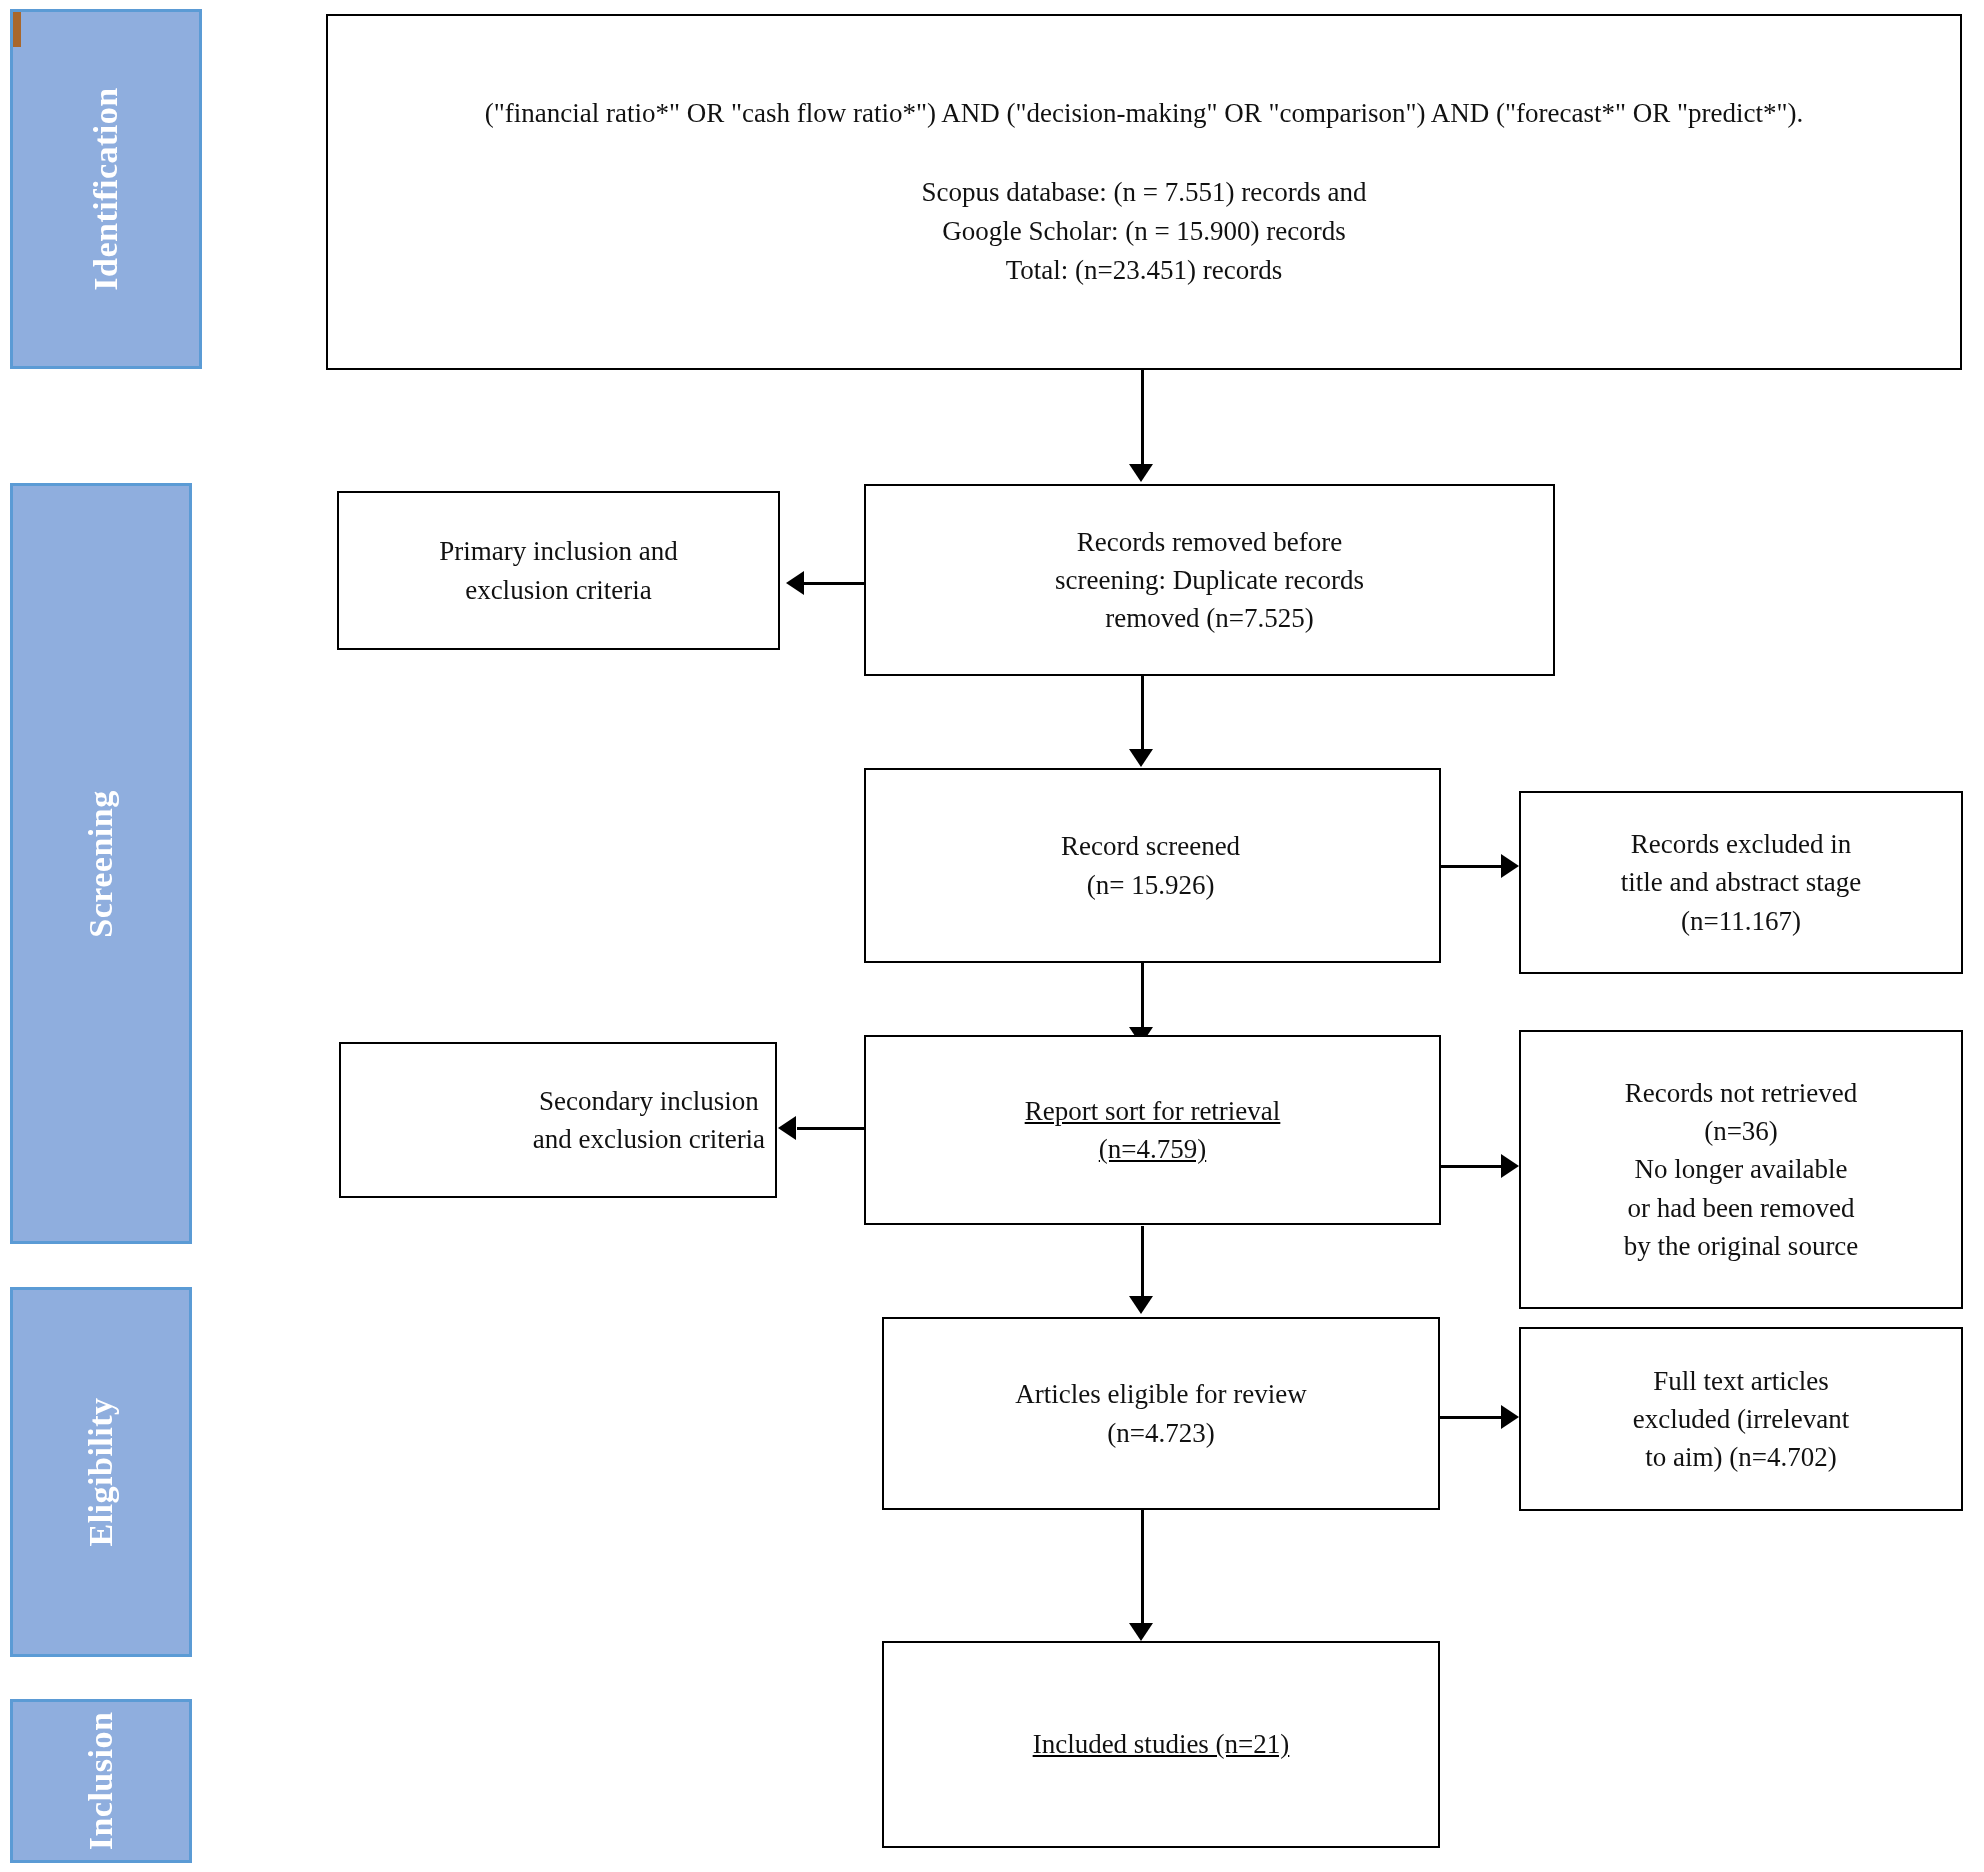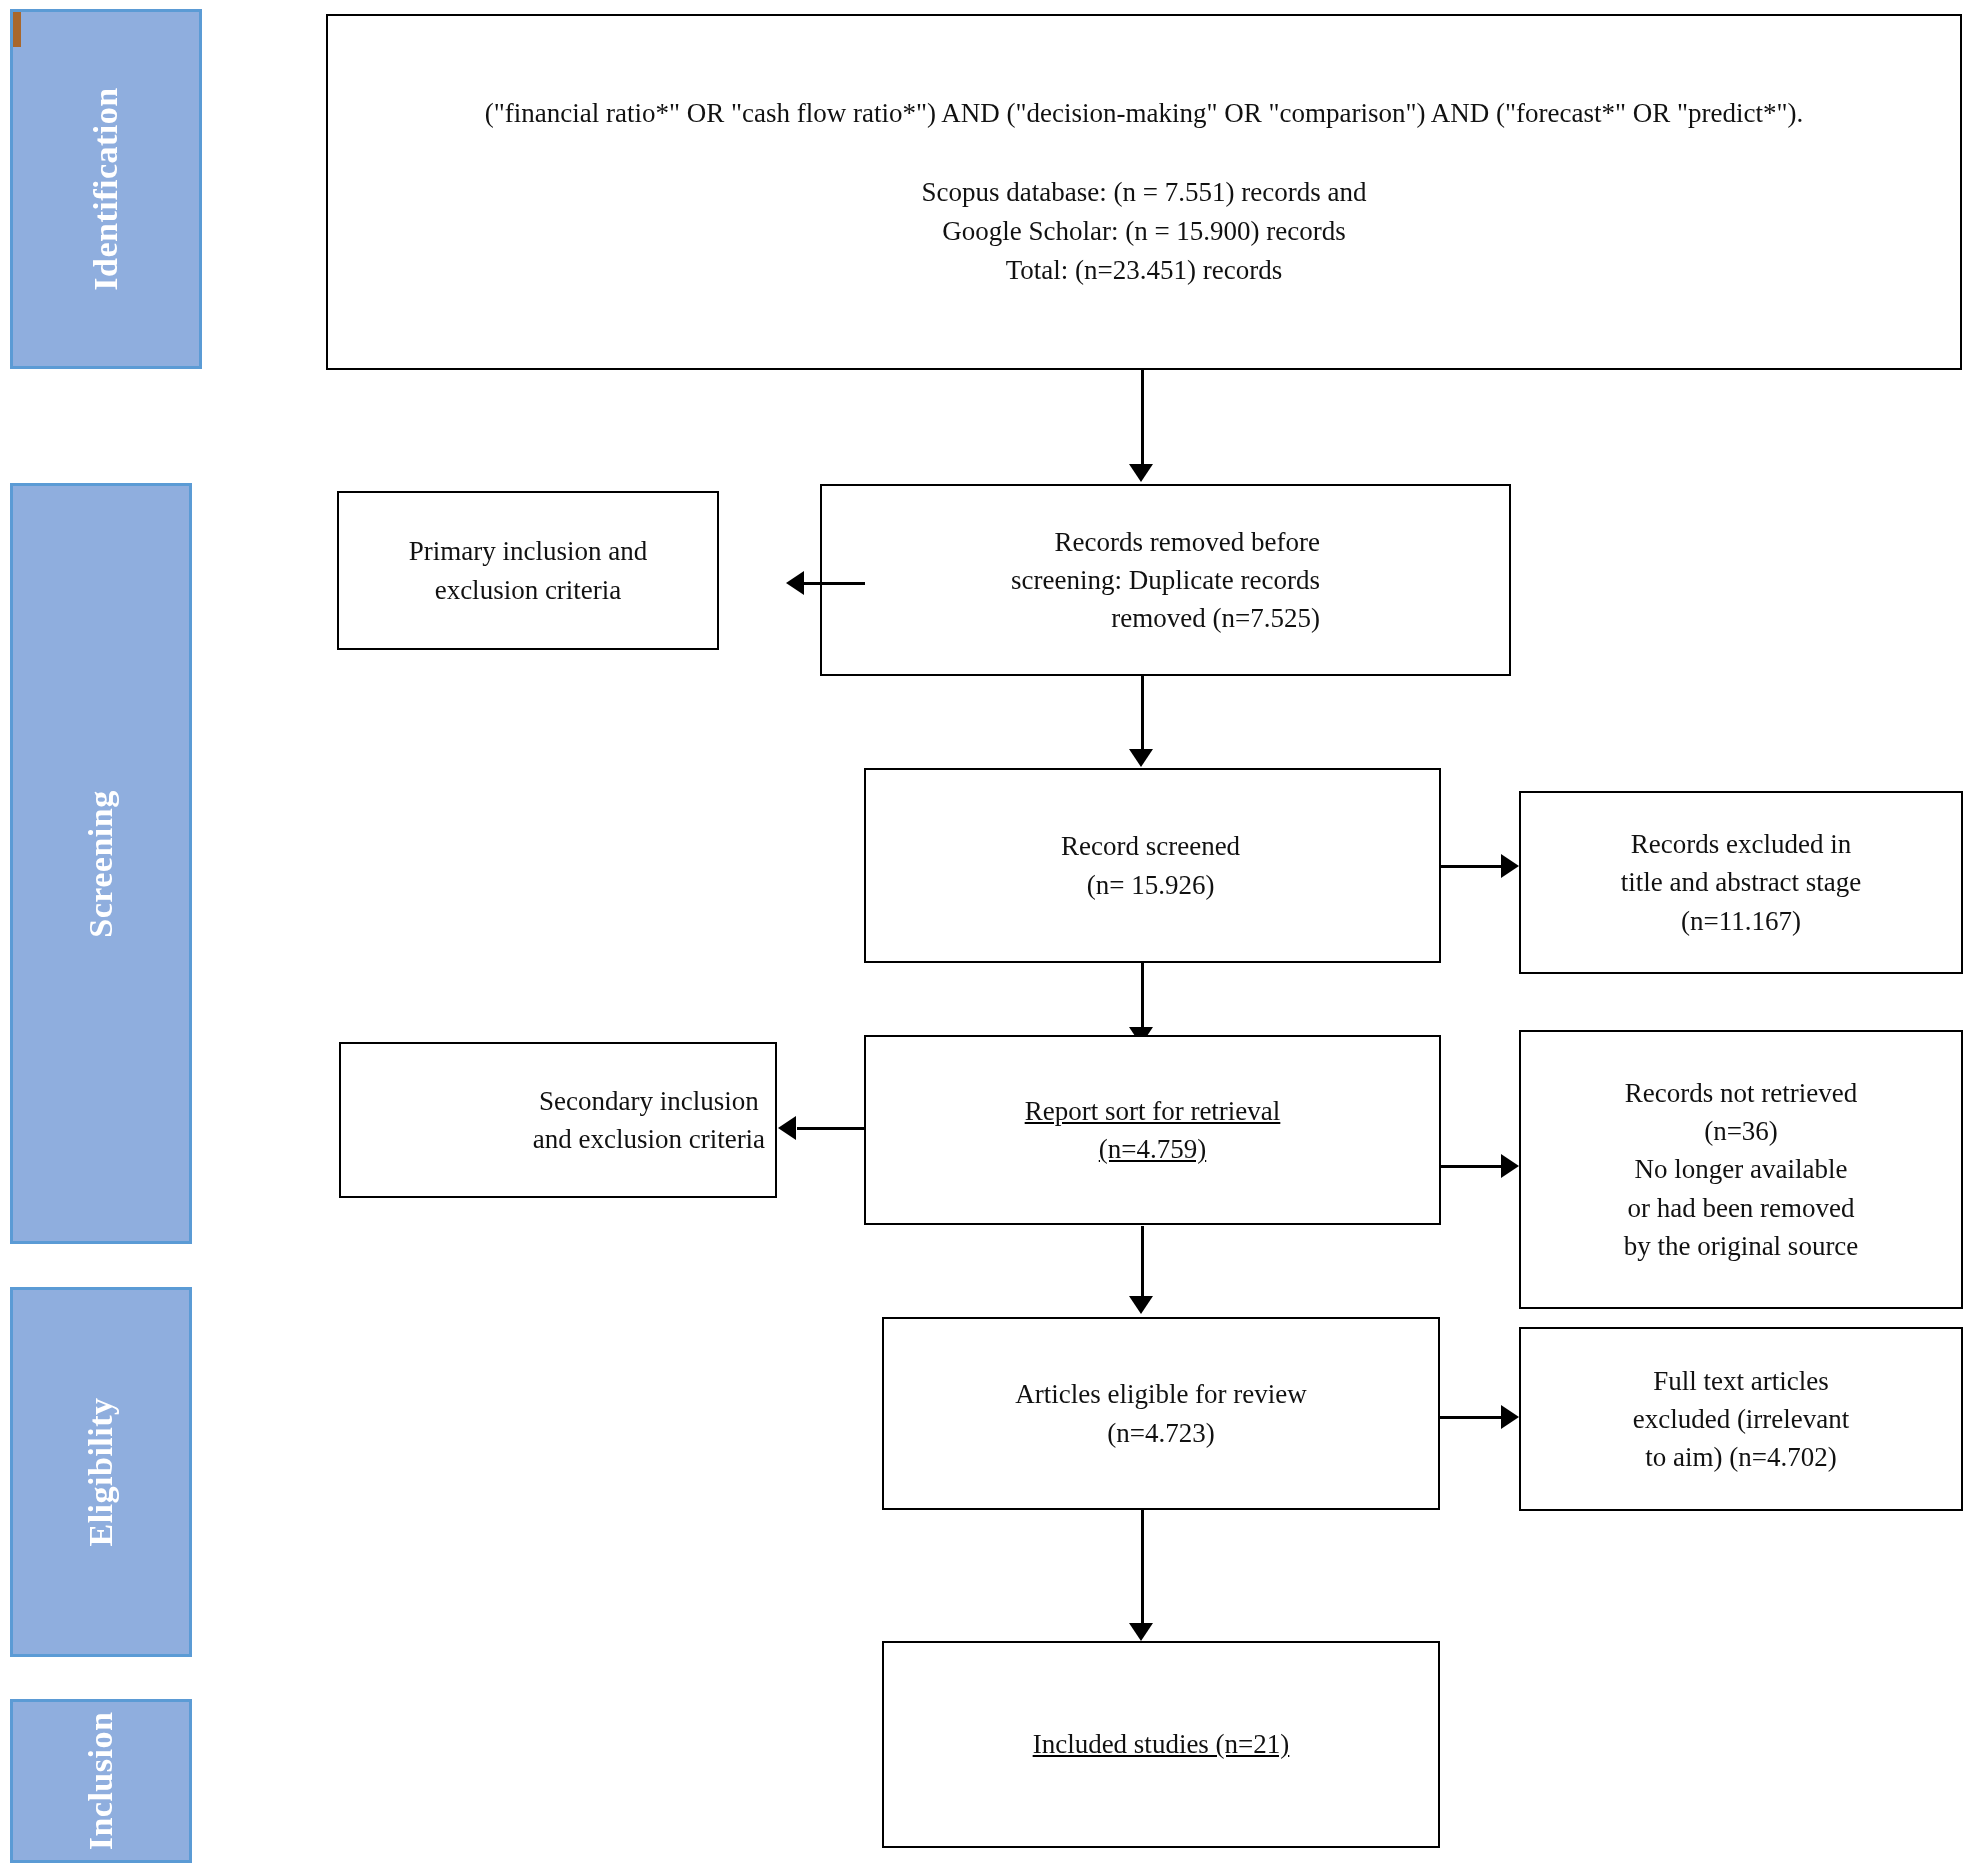--- a/index.html
+++ b/index.html
@@ -133,26 +133,26 @@
     <div class="node-text query">("financial ratio*" OR "cash flow ratio*") AND ("decision-making" OR "comparison") AND ("forecast*" OR "predict*").
 
 Scopus database: (n = 7.551) records and
 Google Scholar: (n = 15.900) records
 Total: (n=23.451) records</div>
   </div>
 
   <div class="v-line" style="left:1141px; top:370px; height:96px;"></div>
   <div class="arrow-down" style="left:1129px; top:464px;"></div>
 
-  <div class="node" style="left:337px; top:491px; width:382px; height:159px;">
+  <div class="node" style="left:337px; top:491px; width:443px; height:159px;">
     <div class="node-text">Primary inclusion and
 exclusion criteria</div>
   </div>
 
-  <div class="node" style="left:820px; top:484px; width:691px; height:192px;text-align:right;">
+  <div class="node" style="left:864px; top:484px; width:691px; height:192px;">
     <div class="node-text">Records removed before
 screening: Duplicate records
 removed (n=7.525)</div>
   </div>
 
   <div class="h-line" style="left:804px; top:582px; width:61px;"></div>
   <div class="arrow-left" style="left:786px; top:571px;"></div>
 
   <div class="v-line" style="left:1141px; top:675px; width:2.7px; height:74px;"></div>
   <div class="arrow-down" style="left:1129px; top:749px;"></div>

